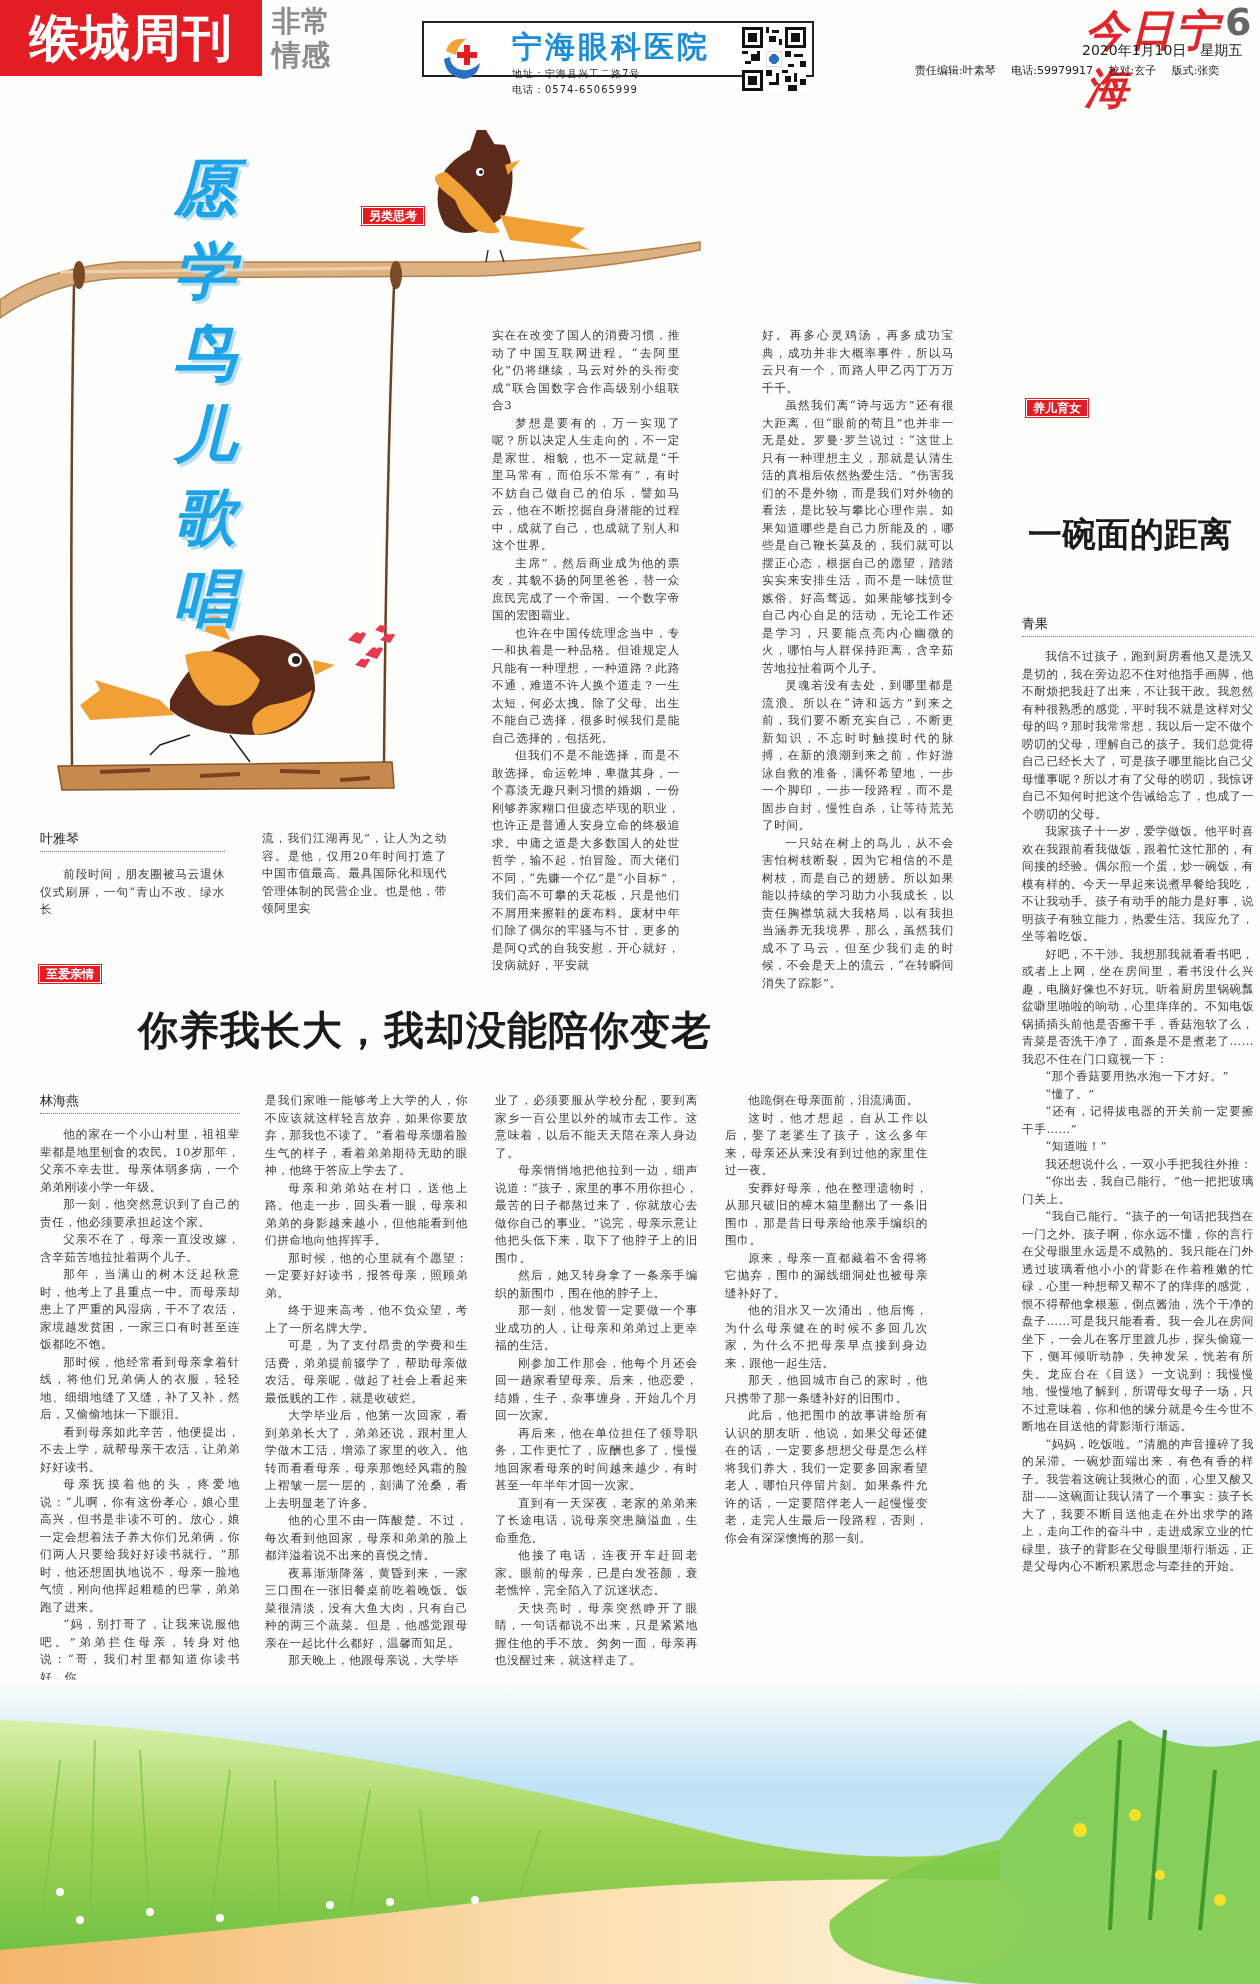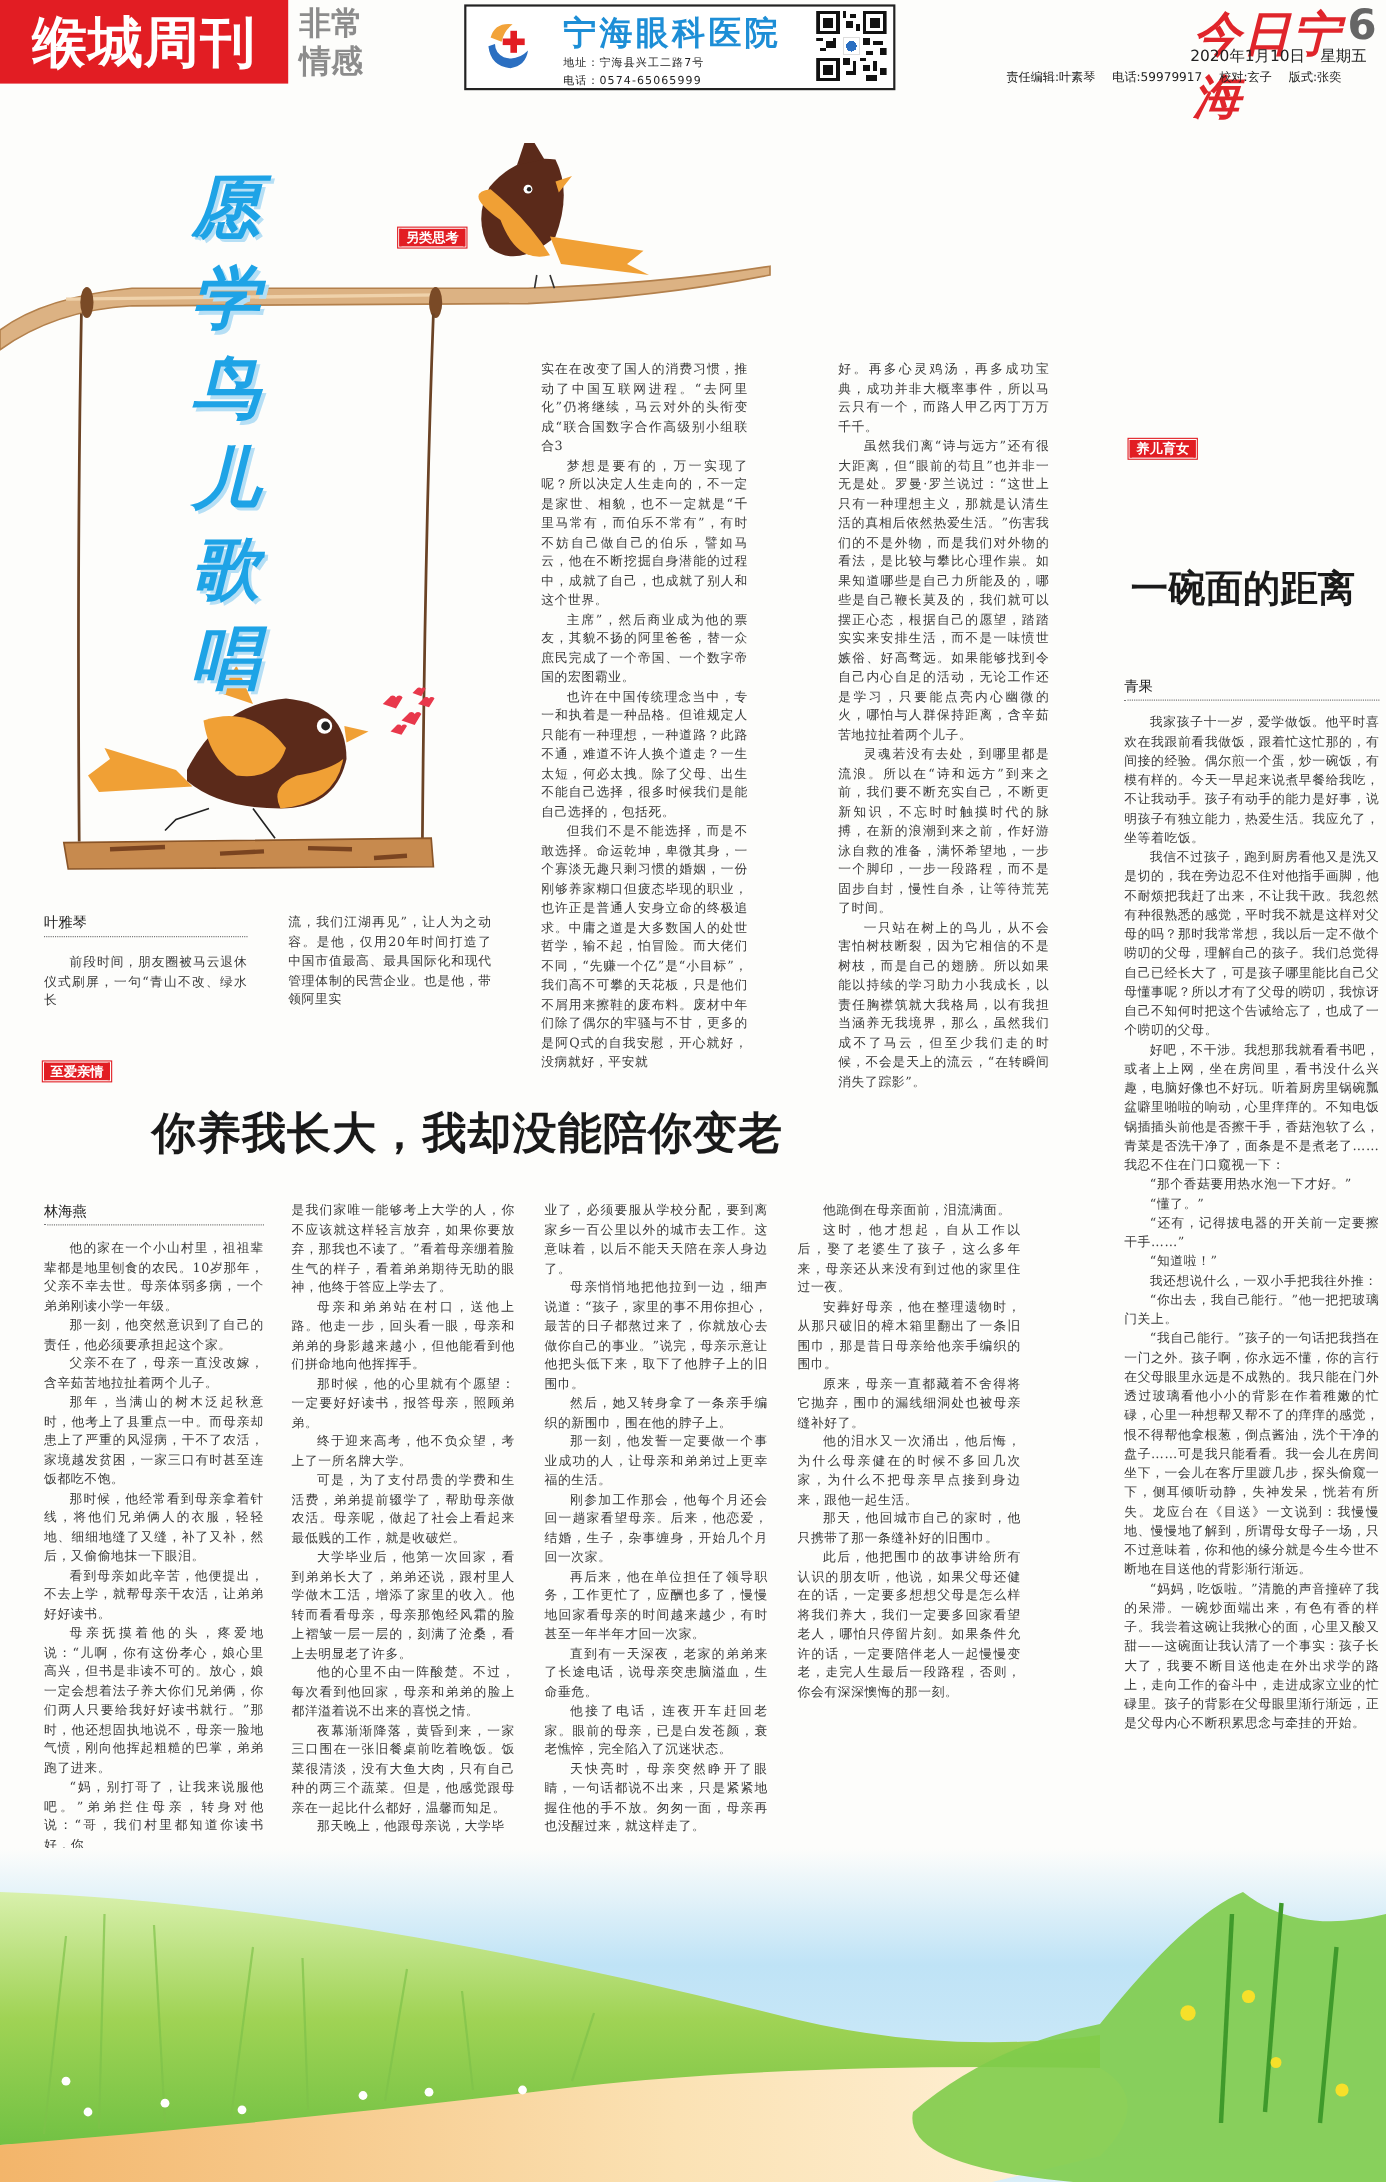--- a/index.html
+++ b/index.html
@@ -6,21 +6,21 @@
   html, body { width: 1260px; height: 1984px; background: #fdfdfb; overflow: hidden; }
   body { position: relative; font-family: "DejaVu Serif", "Liberation Serif", serif; color: #333; }
 
   
   .masthead { position: absolute; left: 0; top: 0; width: 1260px; height: 82px; }
   .mast-brand { position: absolute; left: 0; top: 0; width: 262px; height: 76px; background: #e21d23;
     color: #fff; font-family: "DejaVu Sans", sans-serif; font-weight: bold; font-size: 50px;
     line-height: 76px; text-align: center; letter-spacing: 1px; }
   .mast-section { position: absolute; left: 272px; top: 4px; width: 70px; font-family: "DejaVu Sans", sans-serif;
     font-weight: bold; font-size: 29px; line-height: 34px; color: #8c8c8c; }
-  .ad { position: absolute; left: 422px; top: 4px; width: 392px; height: 78px; border: 2px solid #222; background: #fff; }
+  .ad { position: absolute; left: 422px; top: 21px; width: 392px; height: 56px; border: 2px solid #222; background: #fff; }
   .ad-logo { position: absolute; left: 12px; top: 10px; width: 50px; height: 50px; }
   .ad-name { position: absolute; left: 88px; top: 4px; font-family: "DejaVu Sans", sans-serif; font-weight: bold;
     font-size: 30px; color: #1d8ed6; letter-spacing: 3px; }
   .ad-addr, .ad-tel { position: absolute; left: 88px; font-family: "DejaVu Sans", sans-serif; font-size: 10px; color: #222; letter-spacing: 1px; }
   .ad-addr { top: 44px; } .ad-tel { top: 60px; }
   .ad-qr { position: absolute; right: 6px; top: 4px; width: 64px; height: 64px; }
   .paper-name { position: absolute; left: 1085px; top: 2px; font-family: "DejaVu Serif", serif; font-style: italic;
     font-weight: bold; font-size: 43px; color: #e0252b; letter-spacing: 2px; }
   .page-num { position: absolute; left: 1225px; top: 0; font-family: "DejaVu Sans", sans-serif; font-weight: bold; font-size: 38px; color: #666; }
   .issue-date { position: absolute; left: 1082px; top: 42px; font-family: "DejaVu Sans", sans-serif; font-size: 14px; color: #222; }
@@ -203,22 +203,22 @@
     <p>灵魂若没有去处，到哪里都是流浪。所以在“诗和远方”到来之前，我们要不断充实自己，不断更新知识，不忘时时触摸时代的脉搏，在新的浪潮到来之前，作好游泳自救的准备，满怀希望地，一步一个脚印，一步一段路程，而不是固步自封，慢性自杀，让等待荒芜了时间。</p>
     <p>一只站在树上的鸟儿，从不会害怕树枝断裂，因为它相信的不是树枝，而是自己的翅膀。所以如果能以持续的学习助力小我成长，以责任胸襟筑就大我格局，以有我担当涵养无我境界，那么，虽然我们成不了马云，但至少我们走的时候，不会是天上的流云，“在转瞬间消失了踪影”。</p>
   </div>
 </section>
 
 <section>
   <div class="tag" style="left:1027px;top:400px;">养儿育女</div>
   <div class="headline" style="left:1028px;top:512px;font-size:34px;">一碗面的距离</div>
   <div class="byline" style="left:1022px;top:615px;width:232px;">青果</div>
   <div class="col" style="left:1022px;top:648px;width:232px;">
+    <p>我信不过孩子，跑到厨房看他又是洗又是切的，我在旁边忍不住对他指手画脚，他不耐烦把我赶了出来，不让我干政。我忽然有种很熟悉的感觉，平时我不就是这样对父母的吗？那时我常常想，我以后一定不做个唠叨的父母，理解自己的孩子。我们总觉得自己已经长大了，可是孩子哪里能比自己父母懂事呢？所以才有了父母的唠叨，我惊讶自己不知何时把这个告诫给忘了，也成了一个唠叨的父母。</p>
     <p>我家孩子十一岁，爱学做饭。他平时喜欢在我跟前看我做饭，跟着忙这忙那的，有间接的经验。偶尔煎一个蛋，炒一碗饭，有模有样的。今天一早起来说煮早餐给我吃，不让我动手。孩子有动手的能力是好事，说明孩子有独立能力，热爱生活。我应允了，坐等着吃饭。</p>
-    <p>我信不过孩子，跑到厨房看他又是洗又是切的，我在旁边忍不住对他指手画脚，他不耐烦把我赶了出来，不让我干政。我忽然有种很熟悉的感觉，平时我不就是这样对父母的吗？那时我常常想，我以后一定不做个唠叨的父母，理解自己的孩子。我们总觉得自己已经长大了，可是孩子哪里能比自己父母懂事呢？所以才有了父母的唠叨，我惊讶自己不知何时把这个告诫给忘了，也成了一个唠叨的父母。</p>
     <p>好吧，不干涉。我想那我就看看书吧，或者上上网，坐在房间里，看书没什么兴趣，电脑好像也不好玩。听着厨房里锅碗瓢盆噼里啪啦的响动，心里痒痒的。不知电饭锅插插头前他是否擦干手，香菇泡软了么，青菜是否洗干净了，面条是不是煮老了……我忍不住在门口窥视一下：</p>
     <p>“那个香菇要用热水泡一下才好。”</p>
     <p>“懂了。”</p>
     <p>“还有，记得拔电器的开关前一定要擦干手……”</p>
     <p>“知道啦！”</p>
     <p>我还想说什么，一双小手把我往外推：</p>
     <p>“你出去，我自己能行。”他一把把玻璃门关上。</p>
     <p>“我自己能行。”孩子的一句话把我挡在一门之外。孩子啊，你永远不懂，你的言行在父母眼里永远是不成熟的。我只能在门外透过玻璃看他小小的背影在作着稚嫩的忙碌，心里一种想帮又帮不了的痒痒的感觉，恨不得帮他拿根葱，倒点酱油，洗个干净的盘子……可是我只能看看。我一会儿在房间坐下，一会儿在客厅里踱几步，探头偷窥一下，侧耳倾听动静，失神发呆，恍若有所失。龙应台在《目送》一文说到：我慢慢地、慢慢地了解到，所谓母女母子一场，只不过意味着，你和他的缘分就是今生今世不断地在目送他的背影渐行渐远。</p>
     <p>“妈妈，吃饭啦。”清脆的声音撞碎了我的呆滞。一碗炒面端出来，有色有香的样子。我尝着这碗让我揪心的面，心里又酸又甜——这碗面让我认清了一个事实：孩子长大了，我要不断目送他走在外出求学的路上，走向工作的奋斗中，走进成家立业的忙碌里。孩子的背影在父母眼里渐行渐远，正是父母内心不断积累思念与牵挂的开始。</p>
   </div>

